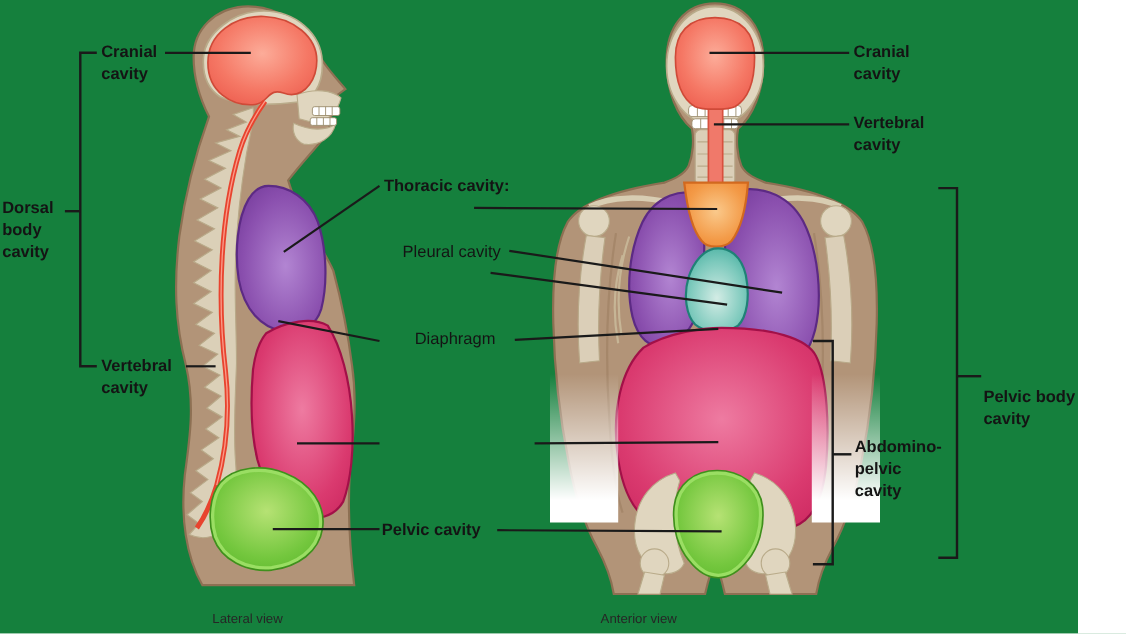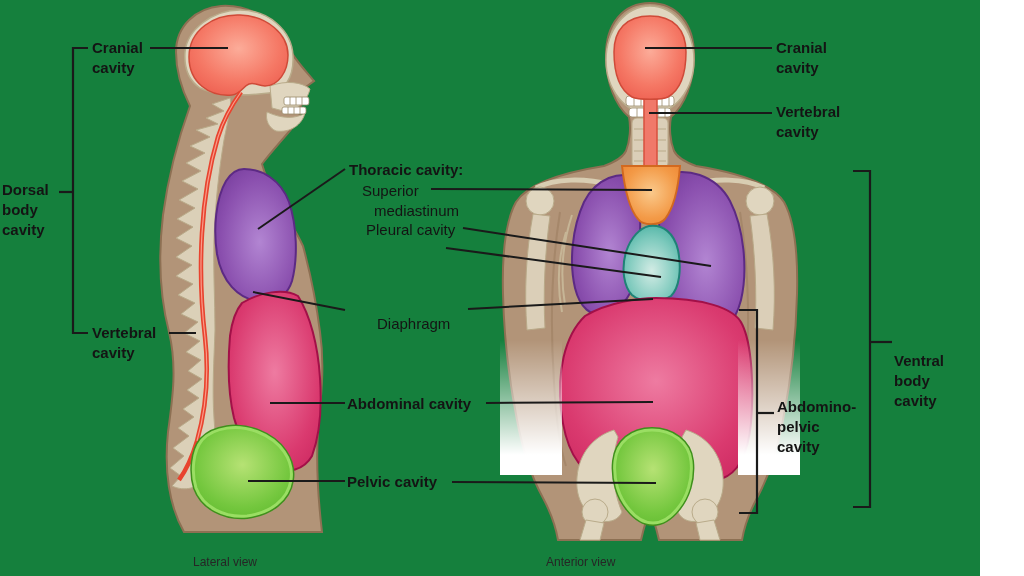--- a/index.html
+++ b/index.html
@@ -226,36 +226,33 @@
 
   <div class="lbl" style="left:92px; top:38px;">Cranial
 cavity</div>
   <div class="lbl" style="left:2px;  top:180px;">Dorsal
 body
 cavity</div>
   <div class="lbl" style="left:92px; top:323px;">Vertebral
 cavity</div>
 
   <div class="lbl" style="left:349px; top:160px;">Thoracic cavity:</div>
-  <div class="lbl rg hang" style="left:362px; top:181px;">Superior
-mediastinum</div>
   <div class="lbl rg" style="left:366px; top:220px;">Pleural cavity</div>
-  <div class="lbl rg" style="left:377px; top:314px;">Diaphragm</div>
-  <div class="lbl" style="left:347px; top:394px;">Abdominal cavity</div>
+  <div class="lbl rg" style="left:377px; top:299px;">Diaphragm</div>
   <div class="lbl" style="left:347px; top:472px;text-align:right;">Pelvic cavity</div>
 
   <div class="lbl" style="left:776px; top:38px;">Cranial
 cavity</div>
   <div class="lbl" style="left:776px; top:102px;">Vertebral
 cavity</div>
   <div class="lbl" style="left:777px; top:397px;">Abdomino-
 pelvic
 cavity</div>
 
   <div class="lbl" style="left:894px; top:331px;">
-    <span class="ventral-title">Ventral body
+    <span class="ventral-title">Pelvic body
 cavity</span>
   </div>
 
   <div class="cap" style="left:193px; top:553px;">Lateral view</div>
   <div class="cap" style="left:546px; top:553px;">Anterior view</div>
 
 </div>
 
 </body></html>

